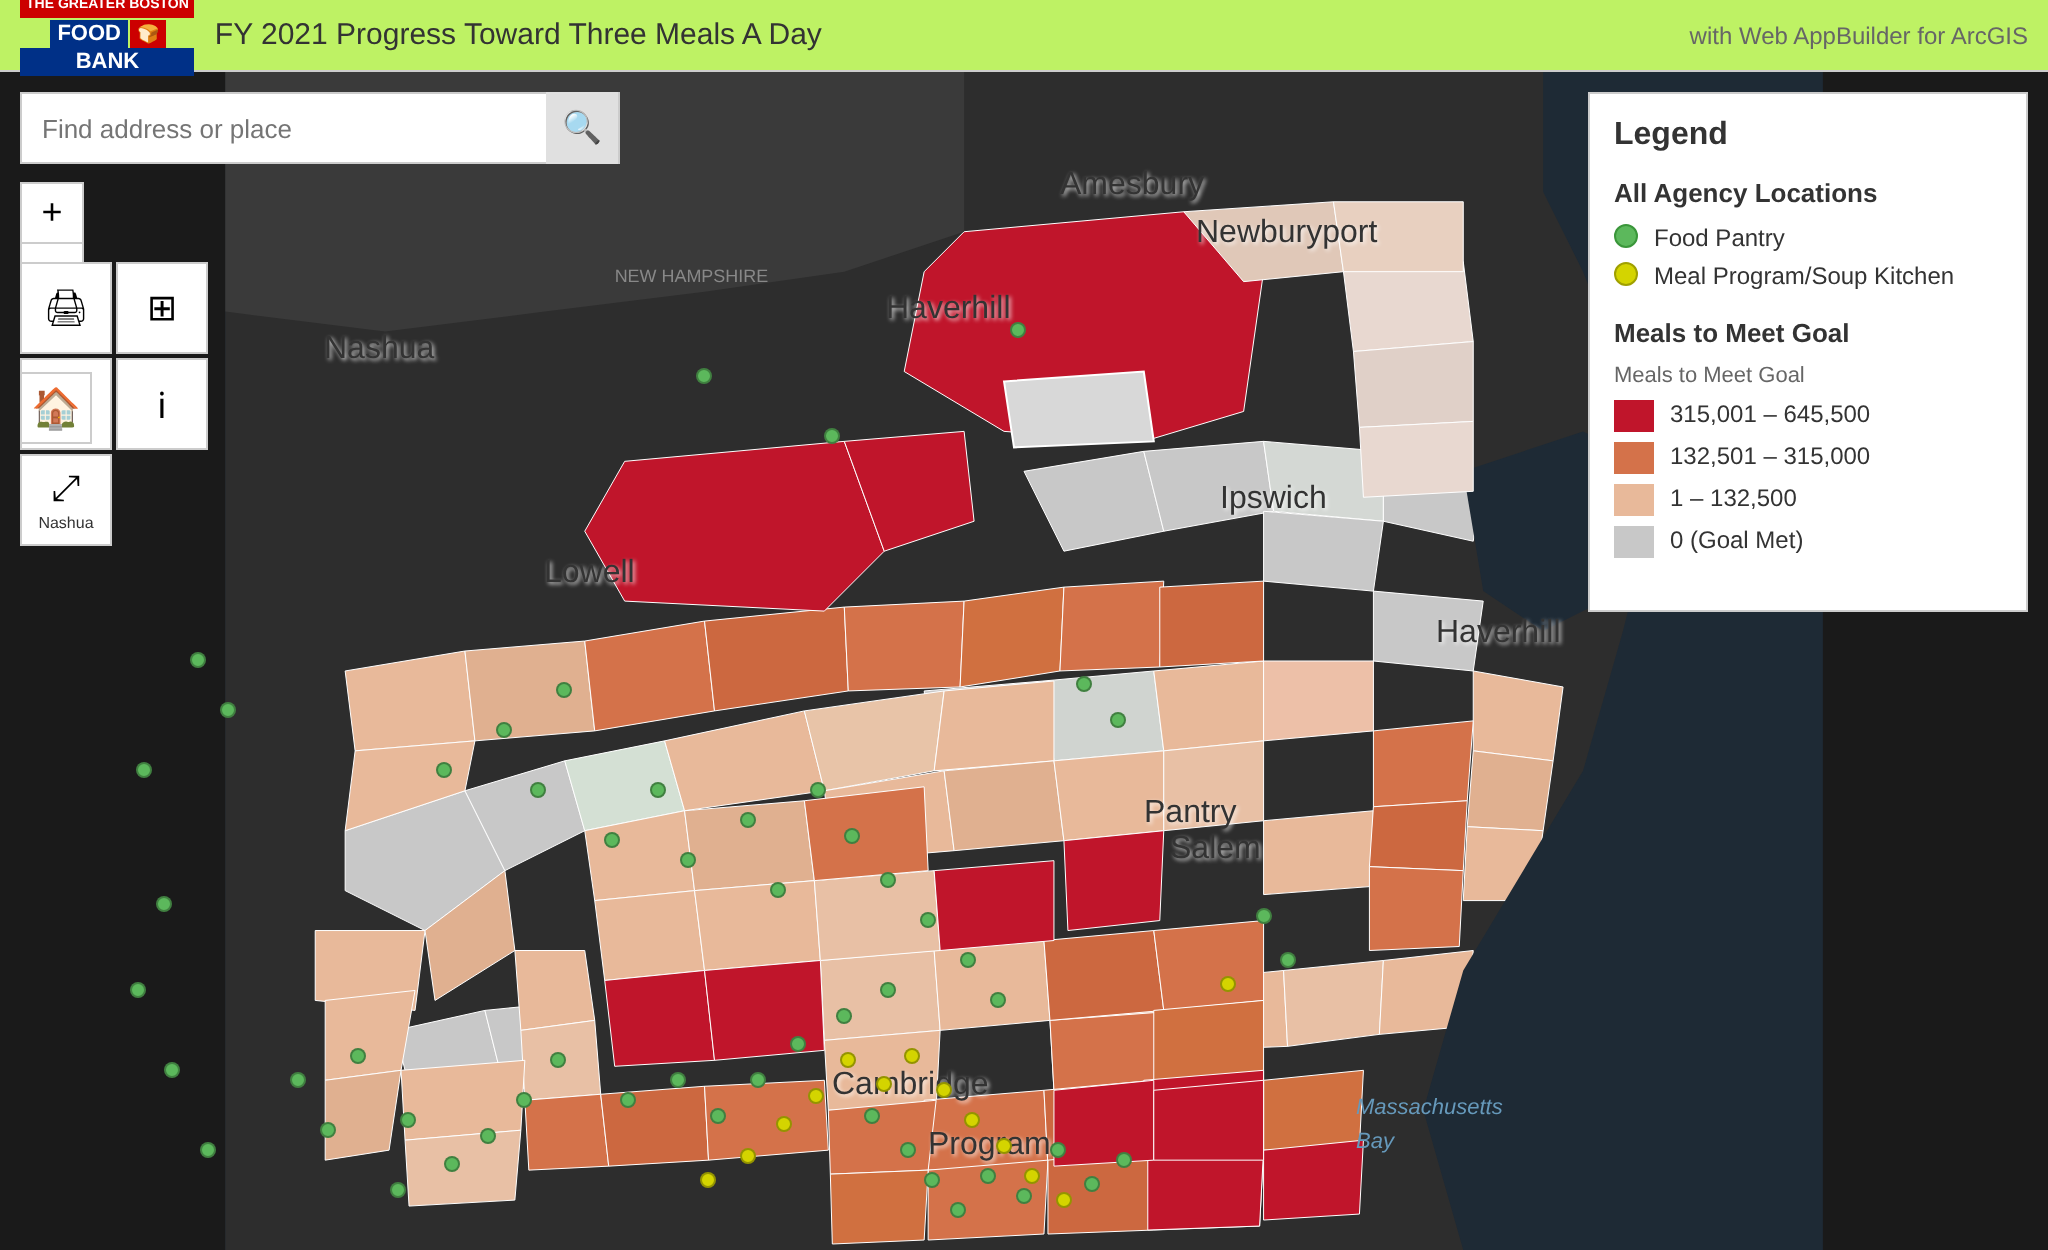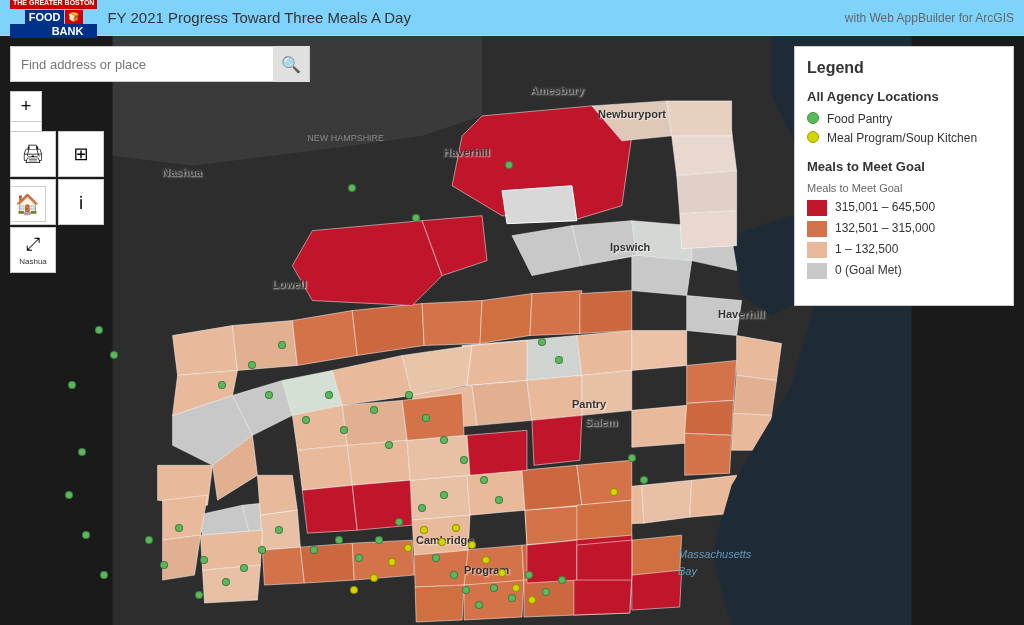--- a/index.html
+++ b/index.html
@@ -1,21 +1,21 @@
 <!DOCTYPE html>
 <html><head>
   <meta charset="utf-8">
   <style>
     * { margin: 0; padding: 0; box-sizing: border-box; }
     body { width: 1024px; height: 625px; overflow: hidden; font-family: Arial, sans-serif; background: #1a1a1a; }
 
     
     #header {
       display: flex; align-items: center;
-      background: #7dd3fc; height: 36px;
+      background: #bef264; height: 36px;
       border-bottom: 1px solid #ccc;
       padding: 0 10px; gap: 10px;
     }
     #header .logo {
       display: flex; align-items: center; gap: 4px;
     }
     #header .title {
       font-size: 15px; font-weight: normal; color: #333; flex: 1;
     }
     #header .subtitle {
@@ -109,22 +109,22 @@
       font-size: 11px; color: #666; margin-bottom: 6px;
     }
 
     
     #map-svg {
       position: absolute; top: 0; left: 0; width: 100%; height: 100%;
     }
 
     
     .map-label {
-      position: absolute; color: #333; font-size: 11px;
-      font-weight: bold; pointer-events: none; z-index: 5;
+      position: absolute; color: #333; font-size: 16px;
+      font-weight: normal; pointer-events: none; z-index: 5;
       text-shadow: 1px 1px 2px rgba(255,255,255,0.8);
     }
     .water-label {
       position: absolute; color: #6699bb; font-size: 11px;
       font-style: italic; pointer-events: none; z-index: 5;
     }
 
     
     .agency-dot {
       position: absolute; border-radius: 50%; z-index: 6;
@@ -135,21 +135,21 @@
 <body>
 
 <div id="header">
   <div class="logo">
     <div style="display:flex;flex-direction:column;align-items:center">
       <div style="background:#cc0000;color:white;font-size:7px;font-weight:bold;padding:1px 3px;line-height:1.4">THE GREATER BOSTON</div>
       <div style="display:flex;gap:1px;margin-top:1px">
         <div style="background:#003087;color:white;font-size:11px;font-weight:bold;padding:1px 4px">FOOD</div>
         <div style="background:#cc0000;color:white;font-size:9px;font-weight:bold;padding:1px 3px;display:flex;align-items:center">🍞</div>
       </div>
-      <div style="background:#003087;color:white;font-size:11px;font-weight:bold;padding:1px 14px;width:100%;text-align:right">BANK</div>
+      <div style="background:#003087;color:white;font-size:11px;font-weight:bold;padding:1px 14px;width:100%;text-align:center">BANK</div>
     </div>
   </div>
   <div class="title">FY 2021 Progress Toward Three Meals A Day</div>
   <div class="subtitle">with Web AppBuilder for ArcGIS</div>
 </div>
 
 <div id="map-container">
 
   <svg id="map-svg" viewBox="0 0 800 590" xmlns="http://www.w3.org/2000/svg">
 

